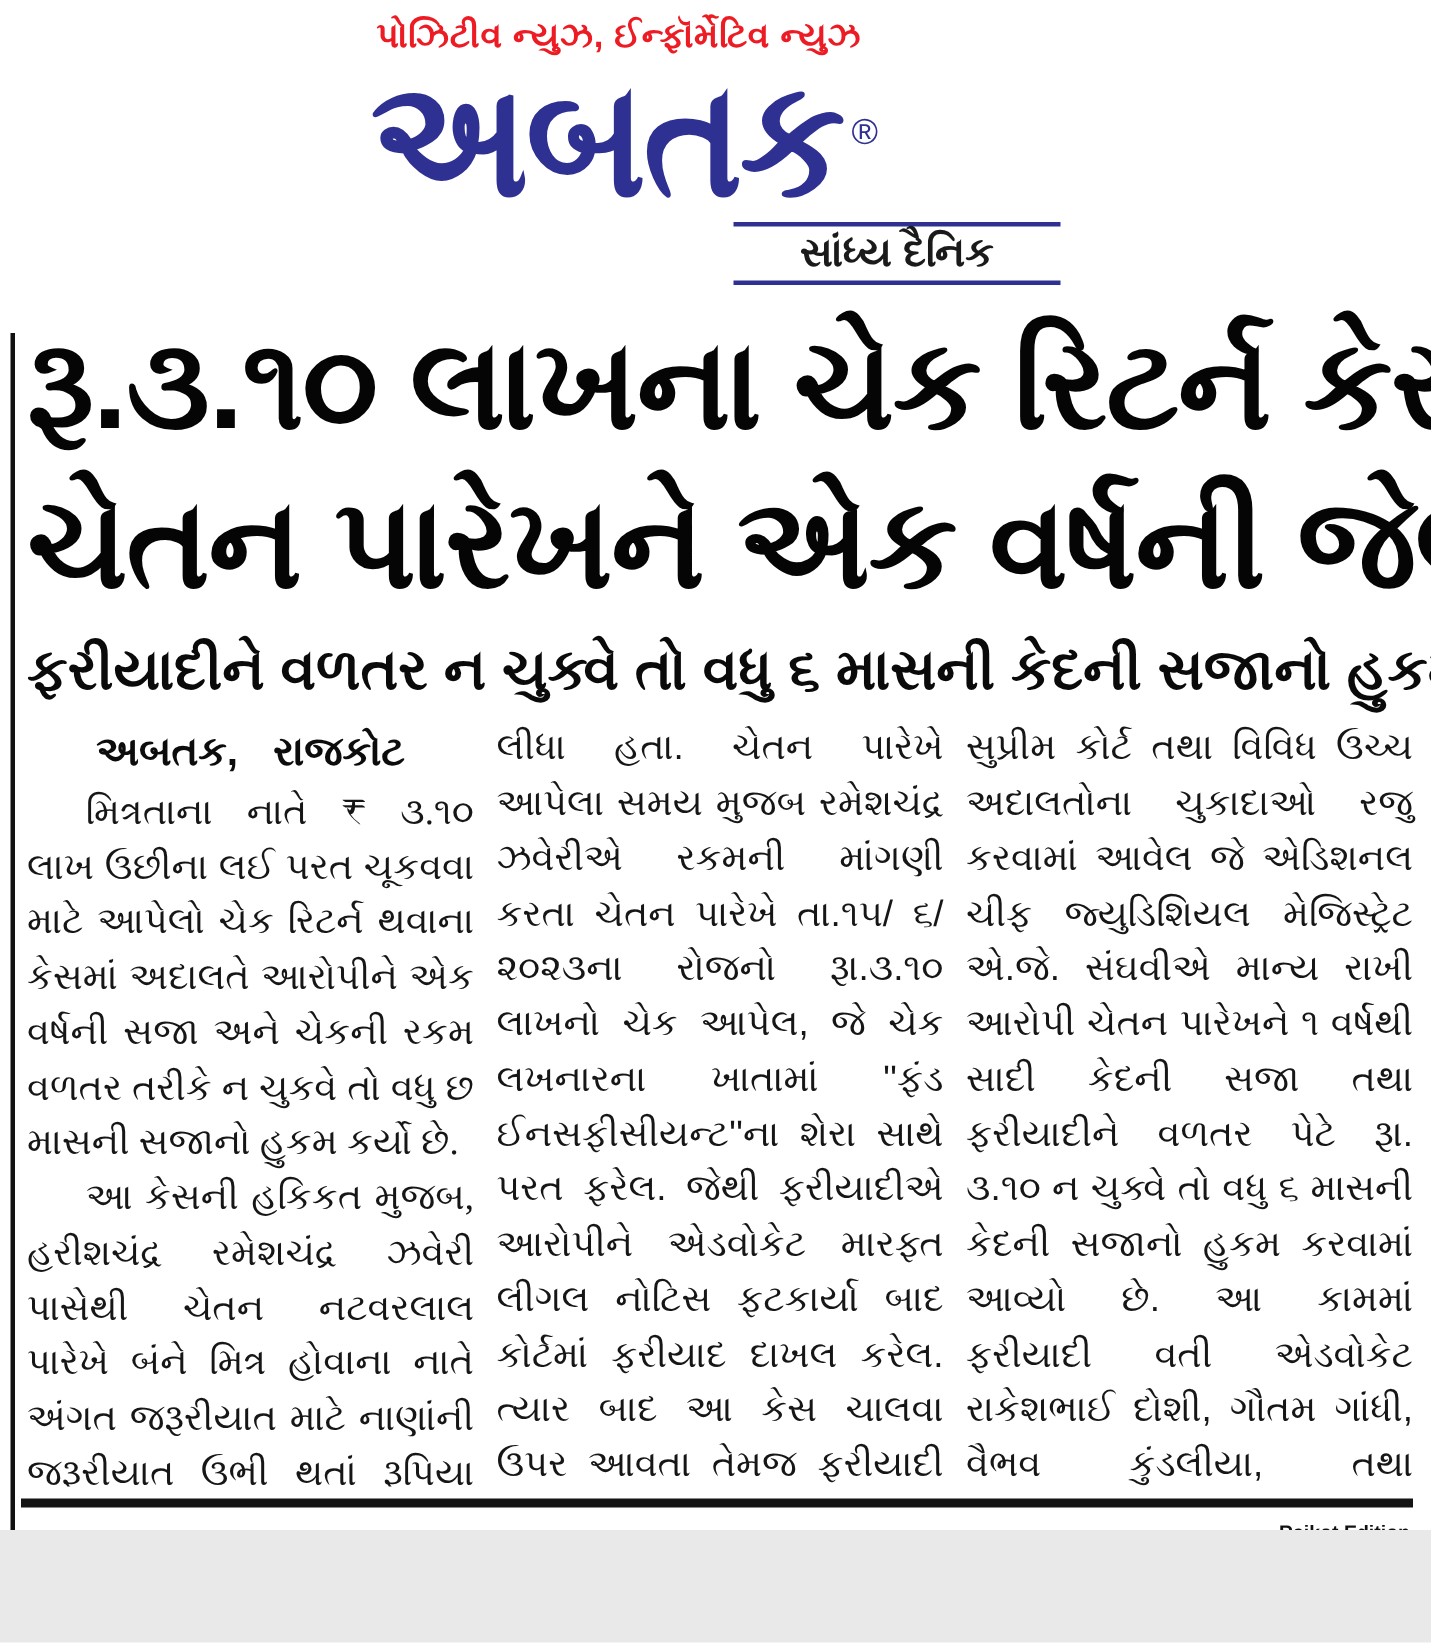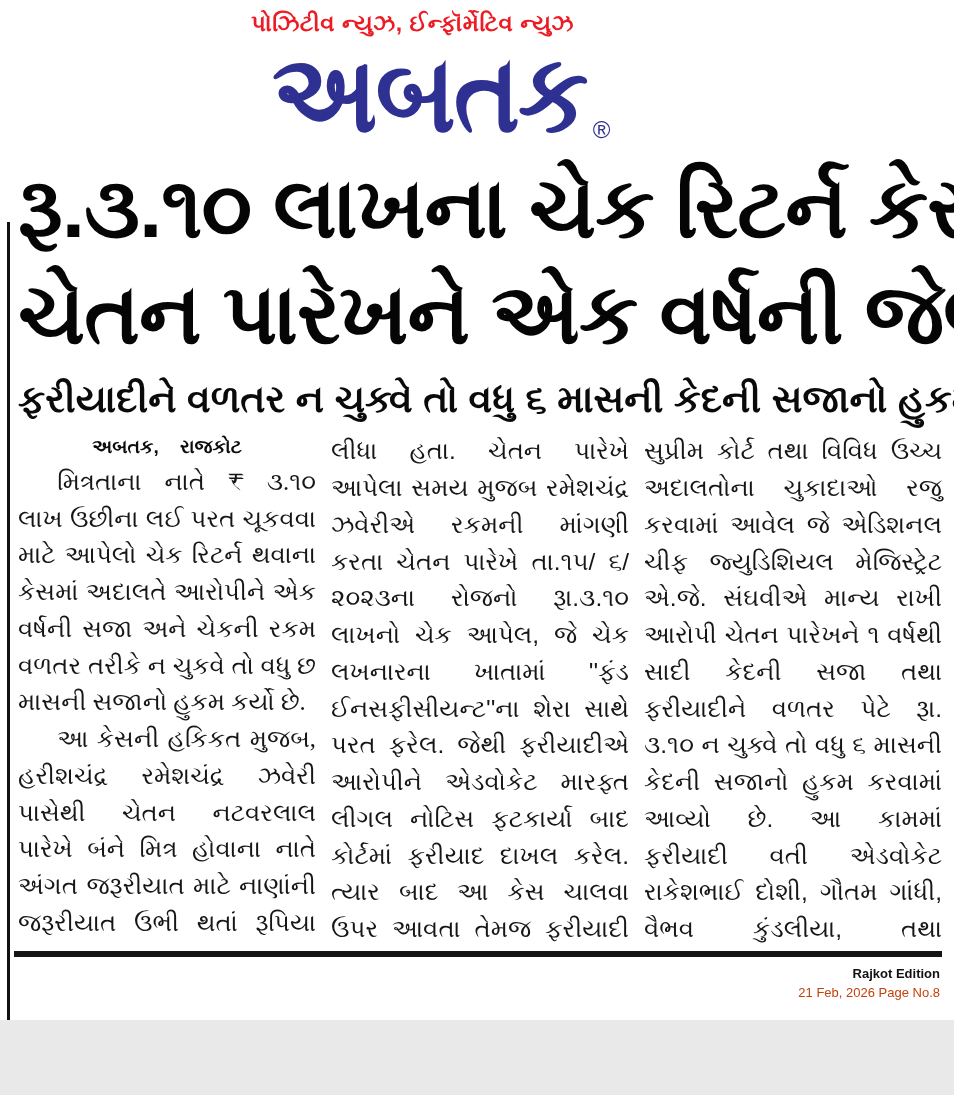--- a/index.html
+++ b/index.html
@@ -24,23 +24,22 @@
   }
   .tagline {
     color: #ed1c24;
     font-weight: bold;
     font-size: 23px;
     letter-spacing: 0.5px;
     padding-left: 4px;
   }
   .logo-row {
     display: flex;
-    align-items: flex-end;
+    align-items: center;
     line-height: 1;
-    margin-left: 25px;
   }
   .logo-text {
     color: #2e3192;
     font-weight: 900;
     font-size: 100px;
     line-height: 1.05;
     letter-spacing: -2px;
     transform: scaleY(1.08);
     transform-origin: top left;
     white-space: nowrap;
@@ -114,21 +113,21 @@
   .col {
     flex: 1 1 0;
     font-size: 24.5px;
     line-height: 1.5;
     color: #161616;
     text-align: justify;
   }
   .dateline {
     text-align: center;
     font-weight: bold;
-    font-size: 19px;
+    font-size: 27px;
     word-spacing: 16px;
     margin-bottom: 2px;
     color: #0c0c0c;
   }
   .col p.indent { text-indent: 1.6em; font-family: Liberation Serif, serif; }
 
   
   .bottom-rule {
     margin: 8px 12px 0 14px;
     height: 6px;
@@ -145,20 +144,23 @@
 </head>
 <body>
 
 <div class="page">
 
   <div class="masthead">
     <div class="tagline">પોઝિટીવ ન્યુઝ, ઈન્ફૉર્મેટિવ ન્યુઝ</div>
     <div class="logo-row">
       <div class="logo-text">અબતક</div>
       <div class="registered">®</div>
+    </div>
+    <div class="edition-strip">
+      <span>સાંધ્ય દૈનિક</span>
     </div>
   </div>
 
   <div class="left-rule"></div>
 
   <div class="headline-block">
     <div class="headline-line">રૂ.૩.૧૦ લાખના ચેક રિટર્ન કેસમાં</div>
     <div class="headline-line">ચેતન પારેખને એક વર્ષની જેલ</div>
   </div>
   <div class="subheadline">ફરીયાદીને વળતર ન ચુક્વે તો વધુ ૬ માસની કેદની સજાનો હુકમ</div>

